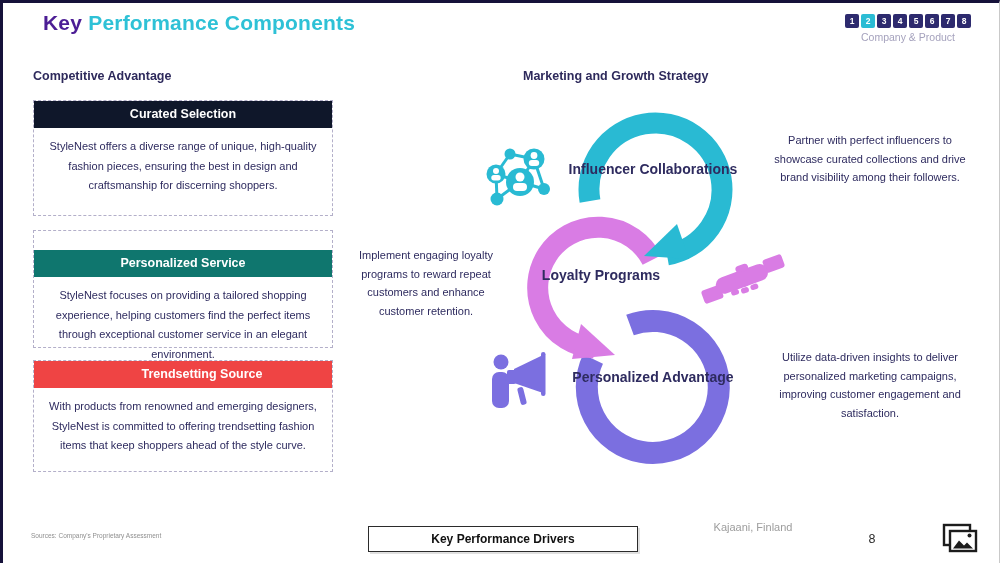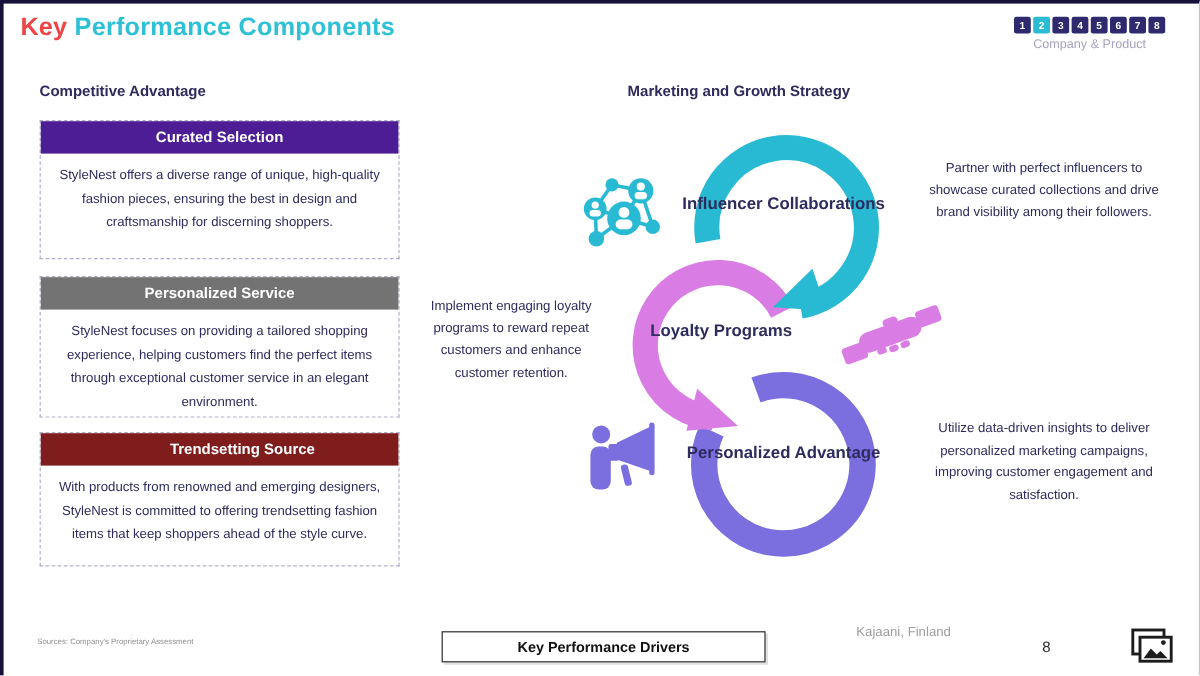--- a/index.html
+++ b/index.html
@@ -4,37 +4,37 @@
 <style>
   * { margin:0; padding:0; box-sizing:border-box; }
   html,body { background:#fff; }
   .slide {
     position:relative; width:1000px; height:563px; background:#ffffff;
     font-family:"Liberation Sans", sans-serif; color:#2e2b5f; overflow:hidden;
     border-top:3px solid #16123a; border-left:3px solid #16123a; border-right:1px solid #c9c9c9;
   }
   
   .title { position:absolute; left:14px; top:8px; font-size:21px; font-weight:700; letter-spacing:.2px; }
-  .title .t-dark { color:#ef4444; }
+  .title .t-dark { color:#4c1d95;margin-left:26px; }
   .title .t-teal { color:#2ec1d6; }
   
   .pagination { position:absolute; top:11px; right:28px; text-align:center; }
   .pag-boxes { display:flex; gap:2px; }
   .pag-box { width:14px; height:14px; background:#2d2a6e; color:#fff; font-size:8.5px; font-weight:700;
              display:flex; align-items:center; justify-content:center; border-radius:2px; cursor:pointer; }
   .pag-box.active { background:#2bbcd4; }
   .pag-label { margin-top:3px; font-size:10.5px; color:#a5a2bd; }
   
   .col-heading { position:absolute; top:66px; font-size:12.5px; font-weight:700; color:#2e2a5c; }
   .heading-left { left:30px; width:300px; }
   .heading-right { left:520px; width:290px; }
   
   .card { position:absolute; left:30px; width:300px; border:1.5px dashed #b3afc9; background:#fff; }
   .card-header { height:27px; line-height:27px; text-align:center; color:#fff; font-weight:700; font-size:12.5px; }
-  .hdr-1 { background:#4c1d95; } .hdr-2 { background:#737373; } .hdr-3 { background:#7f1d1d;padding-left:38px; }
+  .hdr-1 { background:#0f172a; } .hdr-2 { background:#0f766e;margin-top:19px; } .hdr-3 { background:#ef4444;padding-left:38px; }
   .card-body { padding:9px 10px; font-size:11px; line-height:1.78; text-align:center; color:#2e2b5f; }
   .card-1 { top:97px; height:116px; } .card-2 { top:227px; height:118px; } .card-3 { top:357px; height:112px; }
   
   .diagram { position:absolute; left:460px; top:90px; width:330px; height:390px; }
   .cycle-label { position:absolute; text-align:center; font-size:14px; font-weight:600; line-height:1.6; color:#2e2b5f; }
   .lbl-influencer { left:560px; top:155px; width:180px; }
   .lbl-loyalty { left:518px; top:261px; width:160px; }
   .lbl-personalized { left:560px; top:363px; width:180px; }
   .cycle-desc { position:absolute; text-align:center; font-size:11px; line-height:1.7; color:#2e2b5f; }
   .desc-influencer { left:763px; top:128px; width:208px; }

